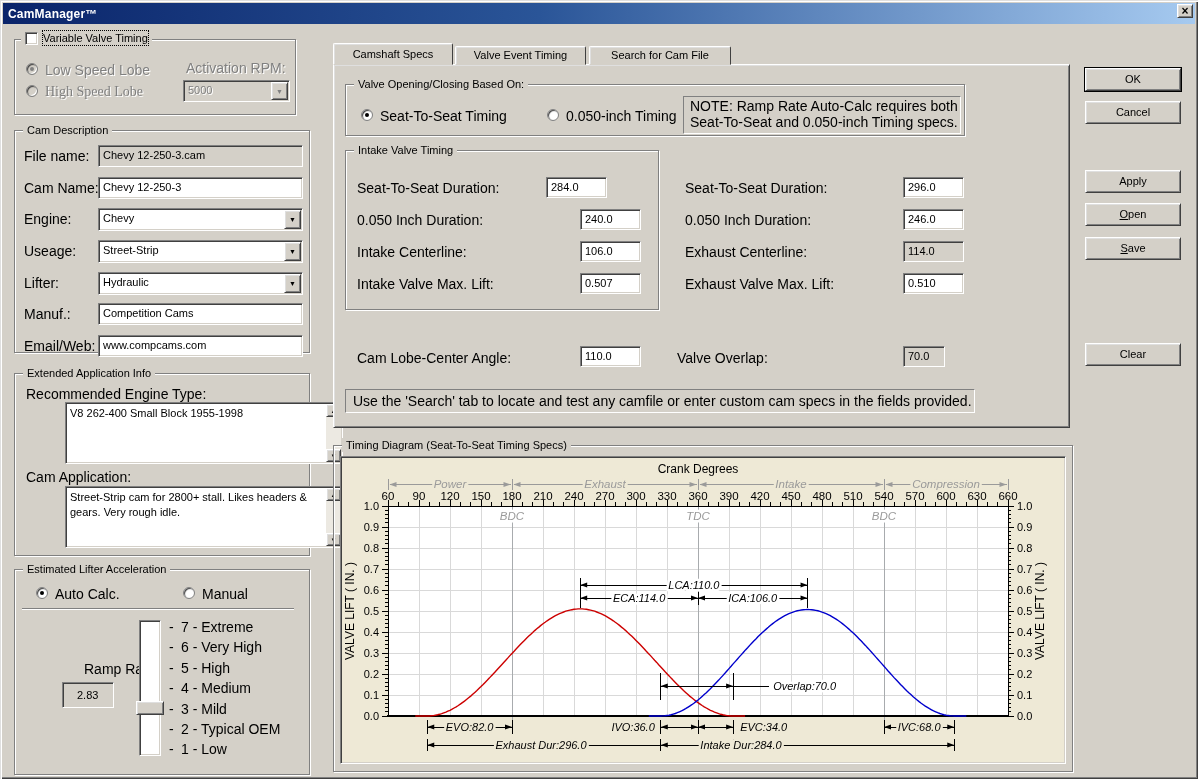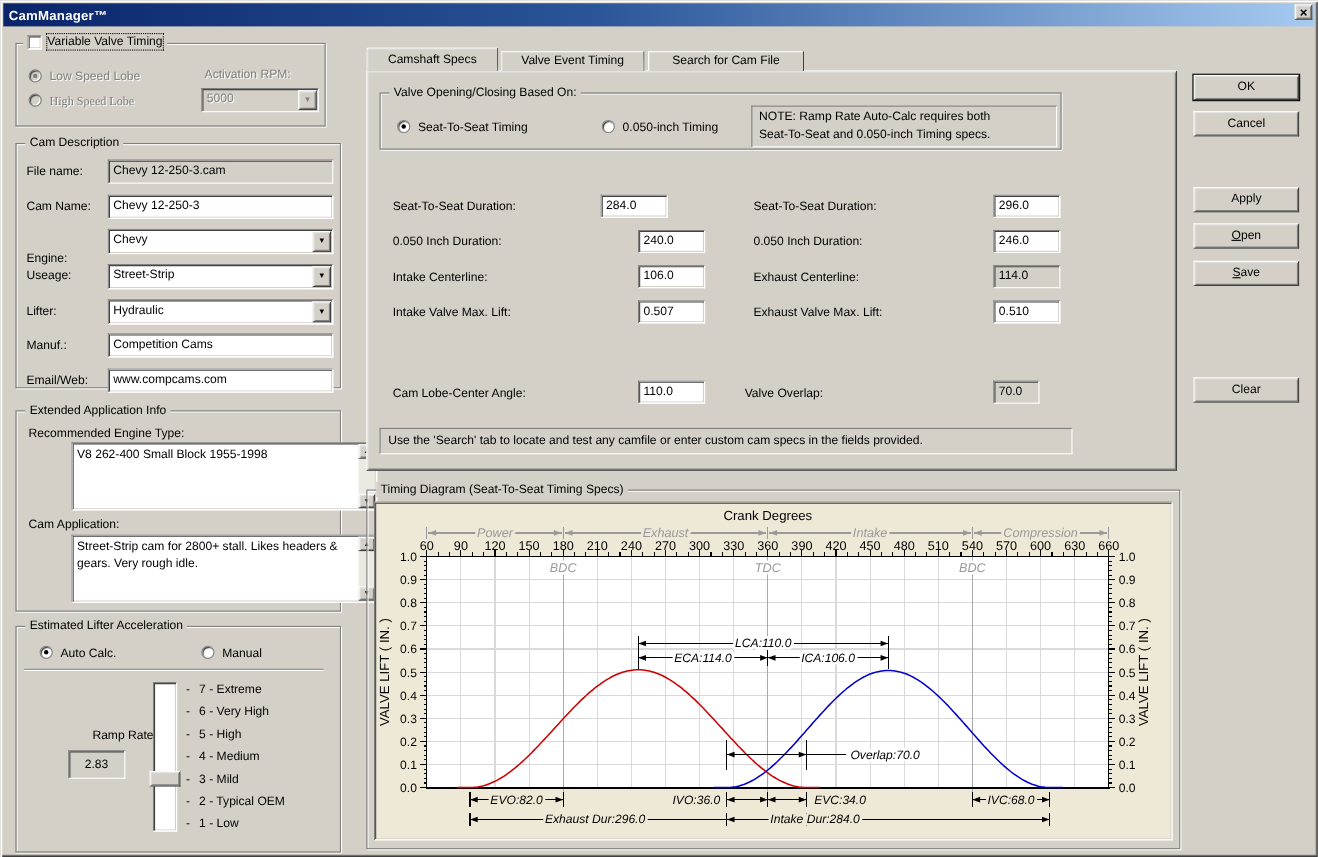--- a/index.html
+++ b/index.html
@@ -2,21 +2,21 @@
 <html><head>
 <meta charset="utf-8">
 <style>
   html,body{margin:0;padding:0;background:#d4d0c8;}
   *{box-sizing:border-box;}
   #win{
     position:relative;width:1198px;height:779px;background:#d4d0c8;
     font-family:"Liberation Sans",sans-serif;font-size:11px;color:#000;overflow:hidden;
     box-shadow:inset 1px 1px 0 #dfdfdf,inset 2px 2px 0 #ffffff,inset -1px -1px 0 #404040,inset -2px -2px 0 #808080;
   }
-  .t{position:absolute;font-size:11px;white-space:nowrap;line-height:14px;}
+  .t{position:absolute;font-size:14px;white-space:nowrap;line-height:14px;}
   .dis{color:#808080;text-shadow:1px 1px 0 #ffffff;}
   .titlebar{
     position:absolute;left:3px;top:3px;width:1192px;height:21px;
     background:linear-gradient(to right,#0a246a,#2a5598 45%,#a6caf0);
     display:flex;align-items:center;padding-left:5px;
   }
   .titletext{color:#fff;font-weight:bold;font-size:12px;letter-spacing:.2px;}
   .grp{position:absolute;border:1px solid #808080;box-shadow:1px 1px 0 #ffffff,inset 1px 1px 0 #ffffff;}
   .cap{position:absolute;top:-8px;left:8px;background:#d4d0c8;padding:0 4px;font-size:11px;line-height:14px;white-space:nowrap;}
   .sunk{position:absolute;background:#fff;border:1px solid;border-color:#808080 #ffffff #ffffff #808080;
@@ -95,21 +95,21 @@
     <span class="cap">Cam Description</span>
   </div>
   <span class="t" style="left:24px;top:149px;">File name:</span>
   <div class="sunk ro" style="left:98px;top:145px;width:205px;height:22px;">
     <span class="v">Chevy 12-250-3.cam</span>
   </div>
   <span class="t" style="left:24px;top:181px;">Cam Name:</span>
   <div class="sunk" style="left:98px;top:177px;width:205px;height:22px;">
     <span class="v">Chevy 12-250-3</span>
   </div>
-  <span class="t" style="left:24px;top:228px;text-align:right;">Engine:</span>
+  <span class="t" style="left:24px;top:212px;text-align:right;">Engine:</span>
   <div class="sunk" style="left:98px;top:208px;width:205px;height:23px;">
     <span class="v">Chevy</span>
     <span class="combo-btn">▼</span>
   </div>
   <span class="t" style="left:24px;top:244px;">Useage:</span>
   <div class="sunk" style="left:98px;top:240px;width:205px;height:23px;">
     <span class="v">Street-Strip</span>
     <span class="combo-btn">▼</span>
   </div>
   <span class="t" style="left:24px;top:276px;">Lifter:</span>
@@ -187,20 +187,23 @@
   </div>
   <span class="radio sel" style="left:361px;top:109px;"></span>
   <span class="t" style="left:380px;top:109px;">Seat-To-Seat Timing</span>
   <span class="radio" style="left:547px;top:109px;"></span>
   <span class="t" style="left:566px;top:109px;">0.050-inch Timing</span>
   <div class="inset-lite" style="left:683px;top:96px;width:278px;height:38px;">
     <span class="t" style="left:6px;top:2px;">NOTE: Ramp Rate Auto-Calc requires both</span>
     <span class="t" style="left:6px;top:18px;">Seat-To-Seat and 0.050-inch Timing specs.</span>
   </div>
 
+  <div class="grp" style="left:345px;top:150px;width:314px;height:160px;">
+    <span class="cap">Intake Valve Timing</span>
+  </div>
   <span class="t" style="left:357px;top:181px;">Seat-To-Seat Duration:</span>
   <div class="sunk" style="left:546px;top:177px;width:61px;height:21px;padding-left:45px;">
       <span class="v">284.0</span>
     </div>
   <span class="t" style="left:357px;top:213px;">0.050 Inch Duration:</span>
   <div class="sunk" style="left:580px;top:209px;width:61px;height:21px;">
       <span class="v">240.0</span>
     </div>
   <span class="t" style="left:357px;top:245px;">Intake Centerline:</span>
   <div class="sunk" style="left:580px;top:241px;width:61px;height:21px;">

